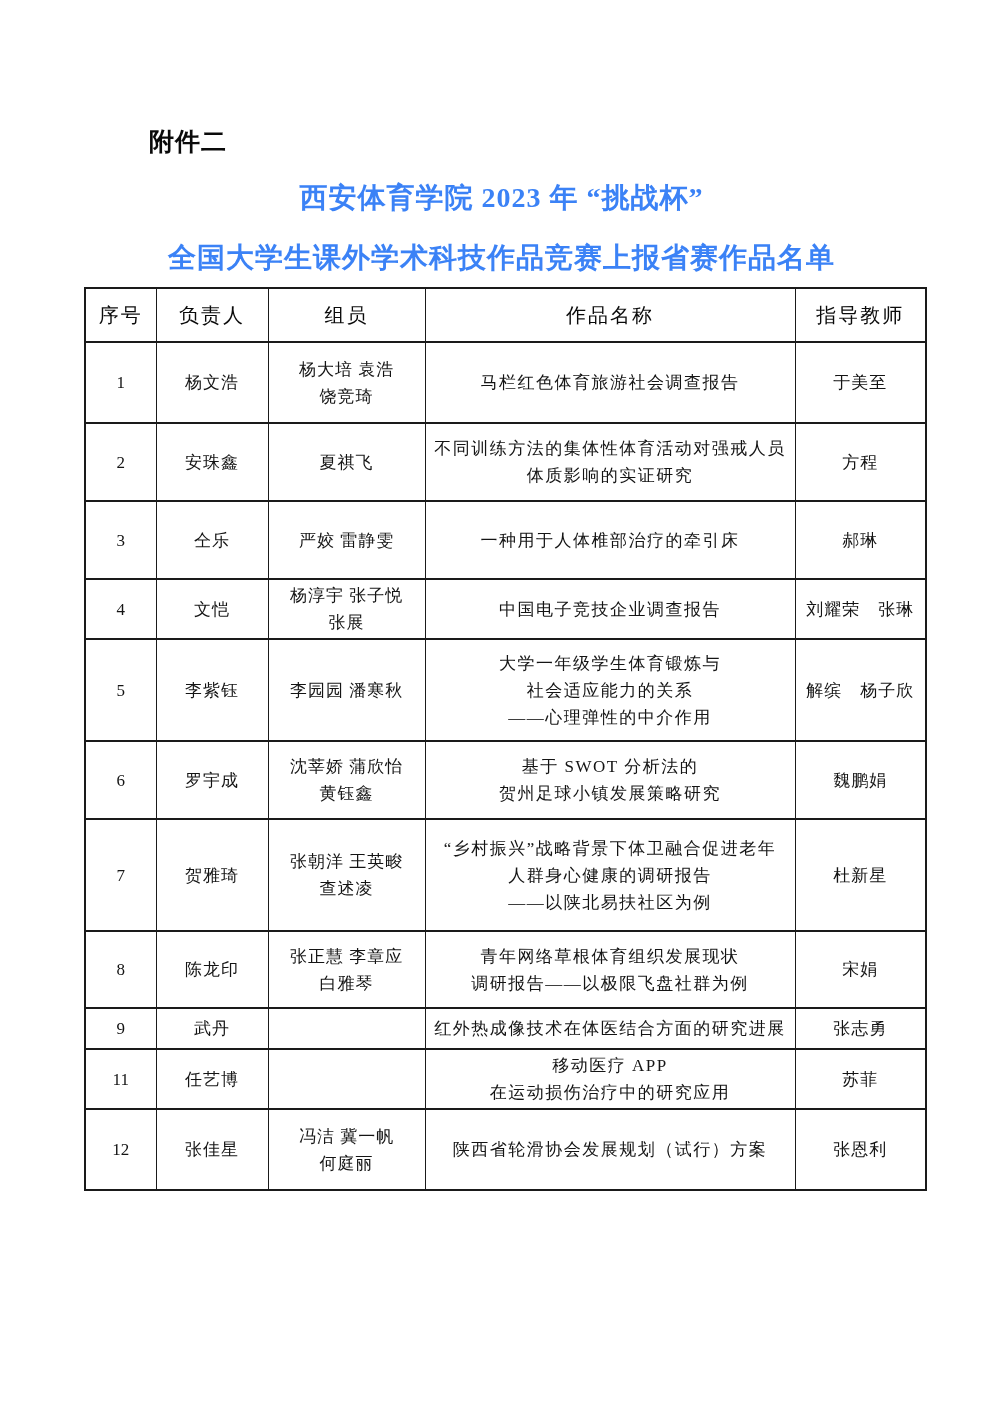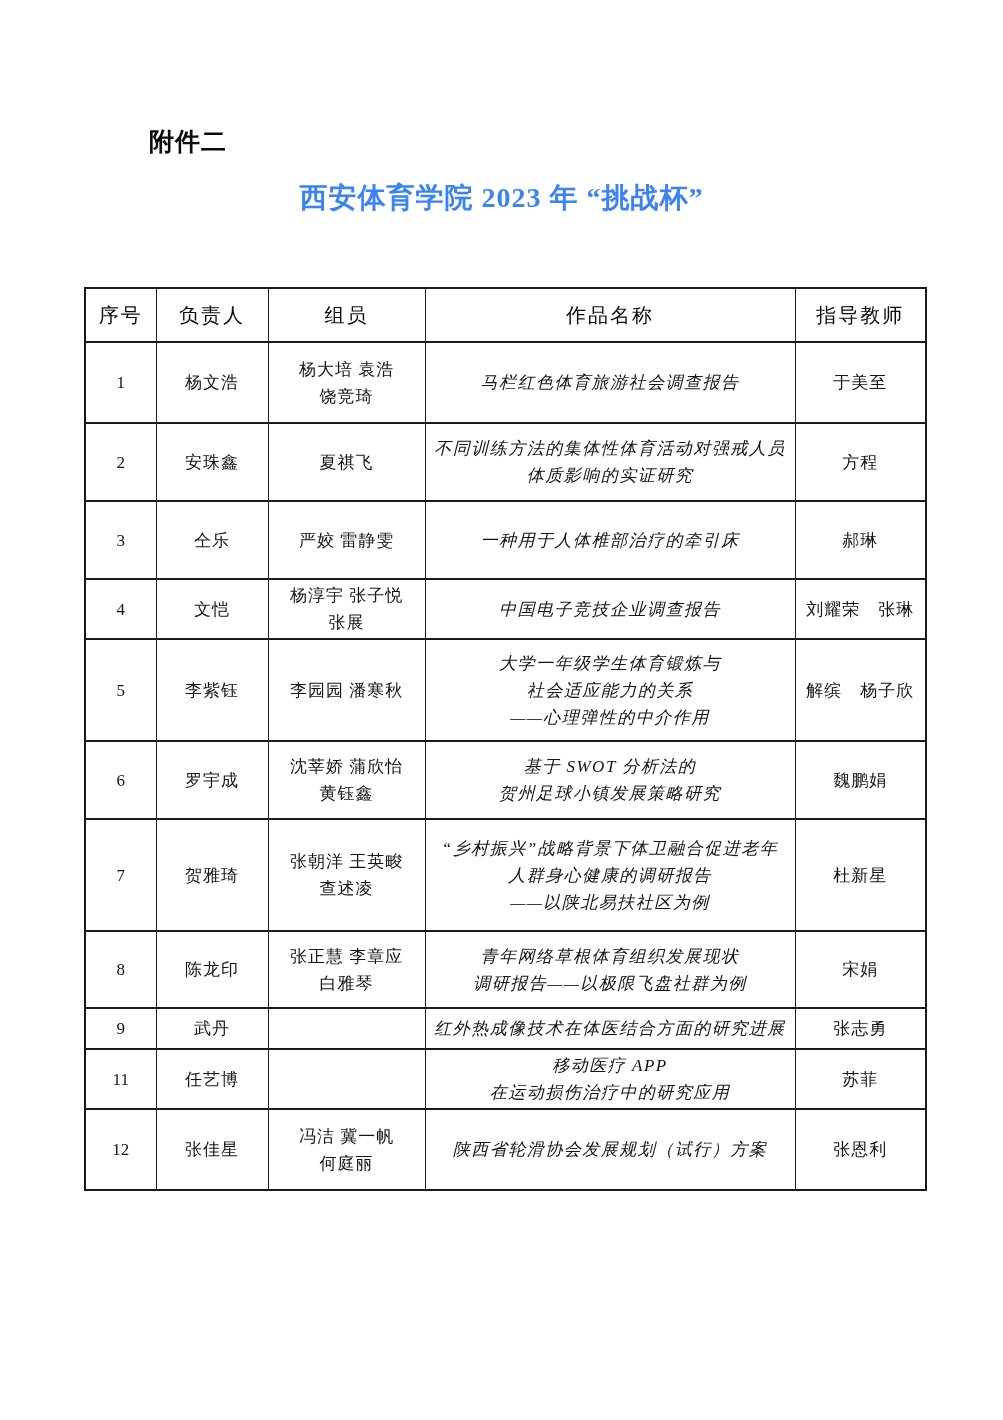--- a/index.html
+++ b/index.html
@@ -74,21 +74,21 @@
     color: #0a0a0a;
   }
   td {
     font-size: 17px;
     line-height: 27px;
     color: #141414;
     white-space: pre-line;
     letter-spacing: 1px;
   }
   td.cell-no { font-size: 17px; letter-spacing: 0; }
-  td.cell-title { letter-spacing: 1.5px; font-style: italic; }
+  td.cell-title { letter-spacing: 1.5px; }
   
   tbody tr:nth-child(1)  { height: 81px; }
   tbody tr:nth-child(2)  { height: 78px; }
   tbody tr:nth-child(3)  { height: 78px; }
   tbody tr:nth-child(4)  { height: 60px; }
   tbody tr:nth-child(5)  { height: 102px; }
   tbody tr:nth-child(6)  { height: 78px; }
   tbody tr:nth-child(7)  { height: 112px; }
   tbody tr:nth-child(8)  { height: 77px; }
   tbody tr:nth-child(9)  { height: 41px; }
@@ -98,20 +98,21 @@
 </style>
 </head>
 <body>
 
 <div class="page">
 
   <div class="attachment-label">附件二</div>
 
   <div class="doc-title line1">西安体育学院 2023 年 “挑战杯”</div>
 
+  <div class="doc-title line2">全国大学生课外学术科技作品竞赛上报省赛作品名单</div>
 
   <table class="works-table">
     <colgroup>
       <col style="width:71px">
       <col style="width:112px">
       <col style="width:157px">
       <col style="width:370px">
       <col style="width:131px">
     </colgroup>
     <thead>

